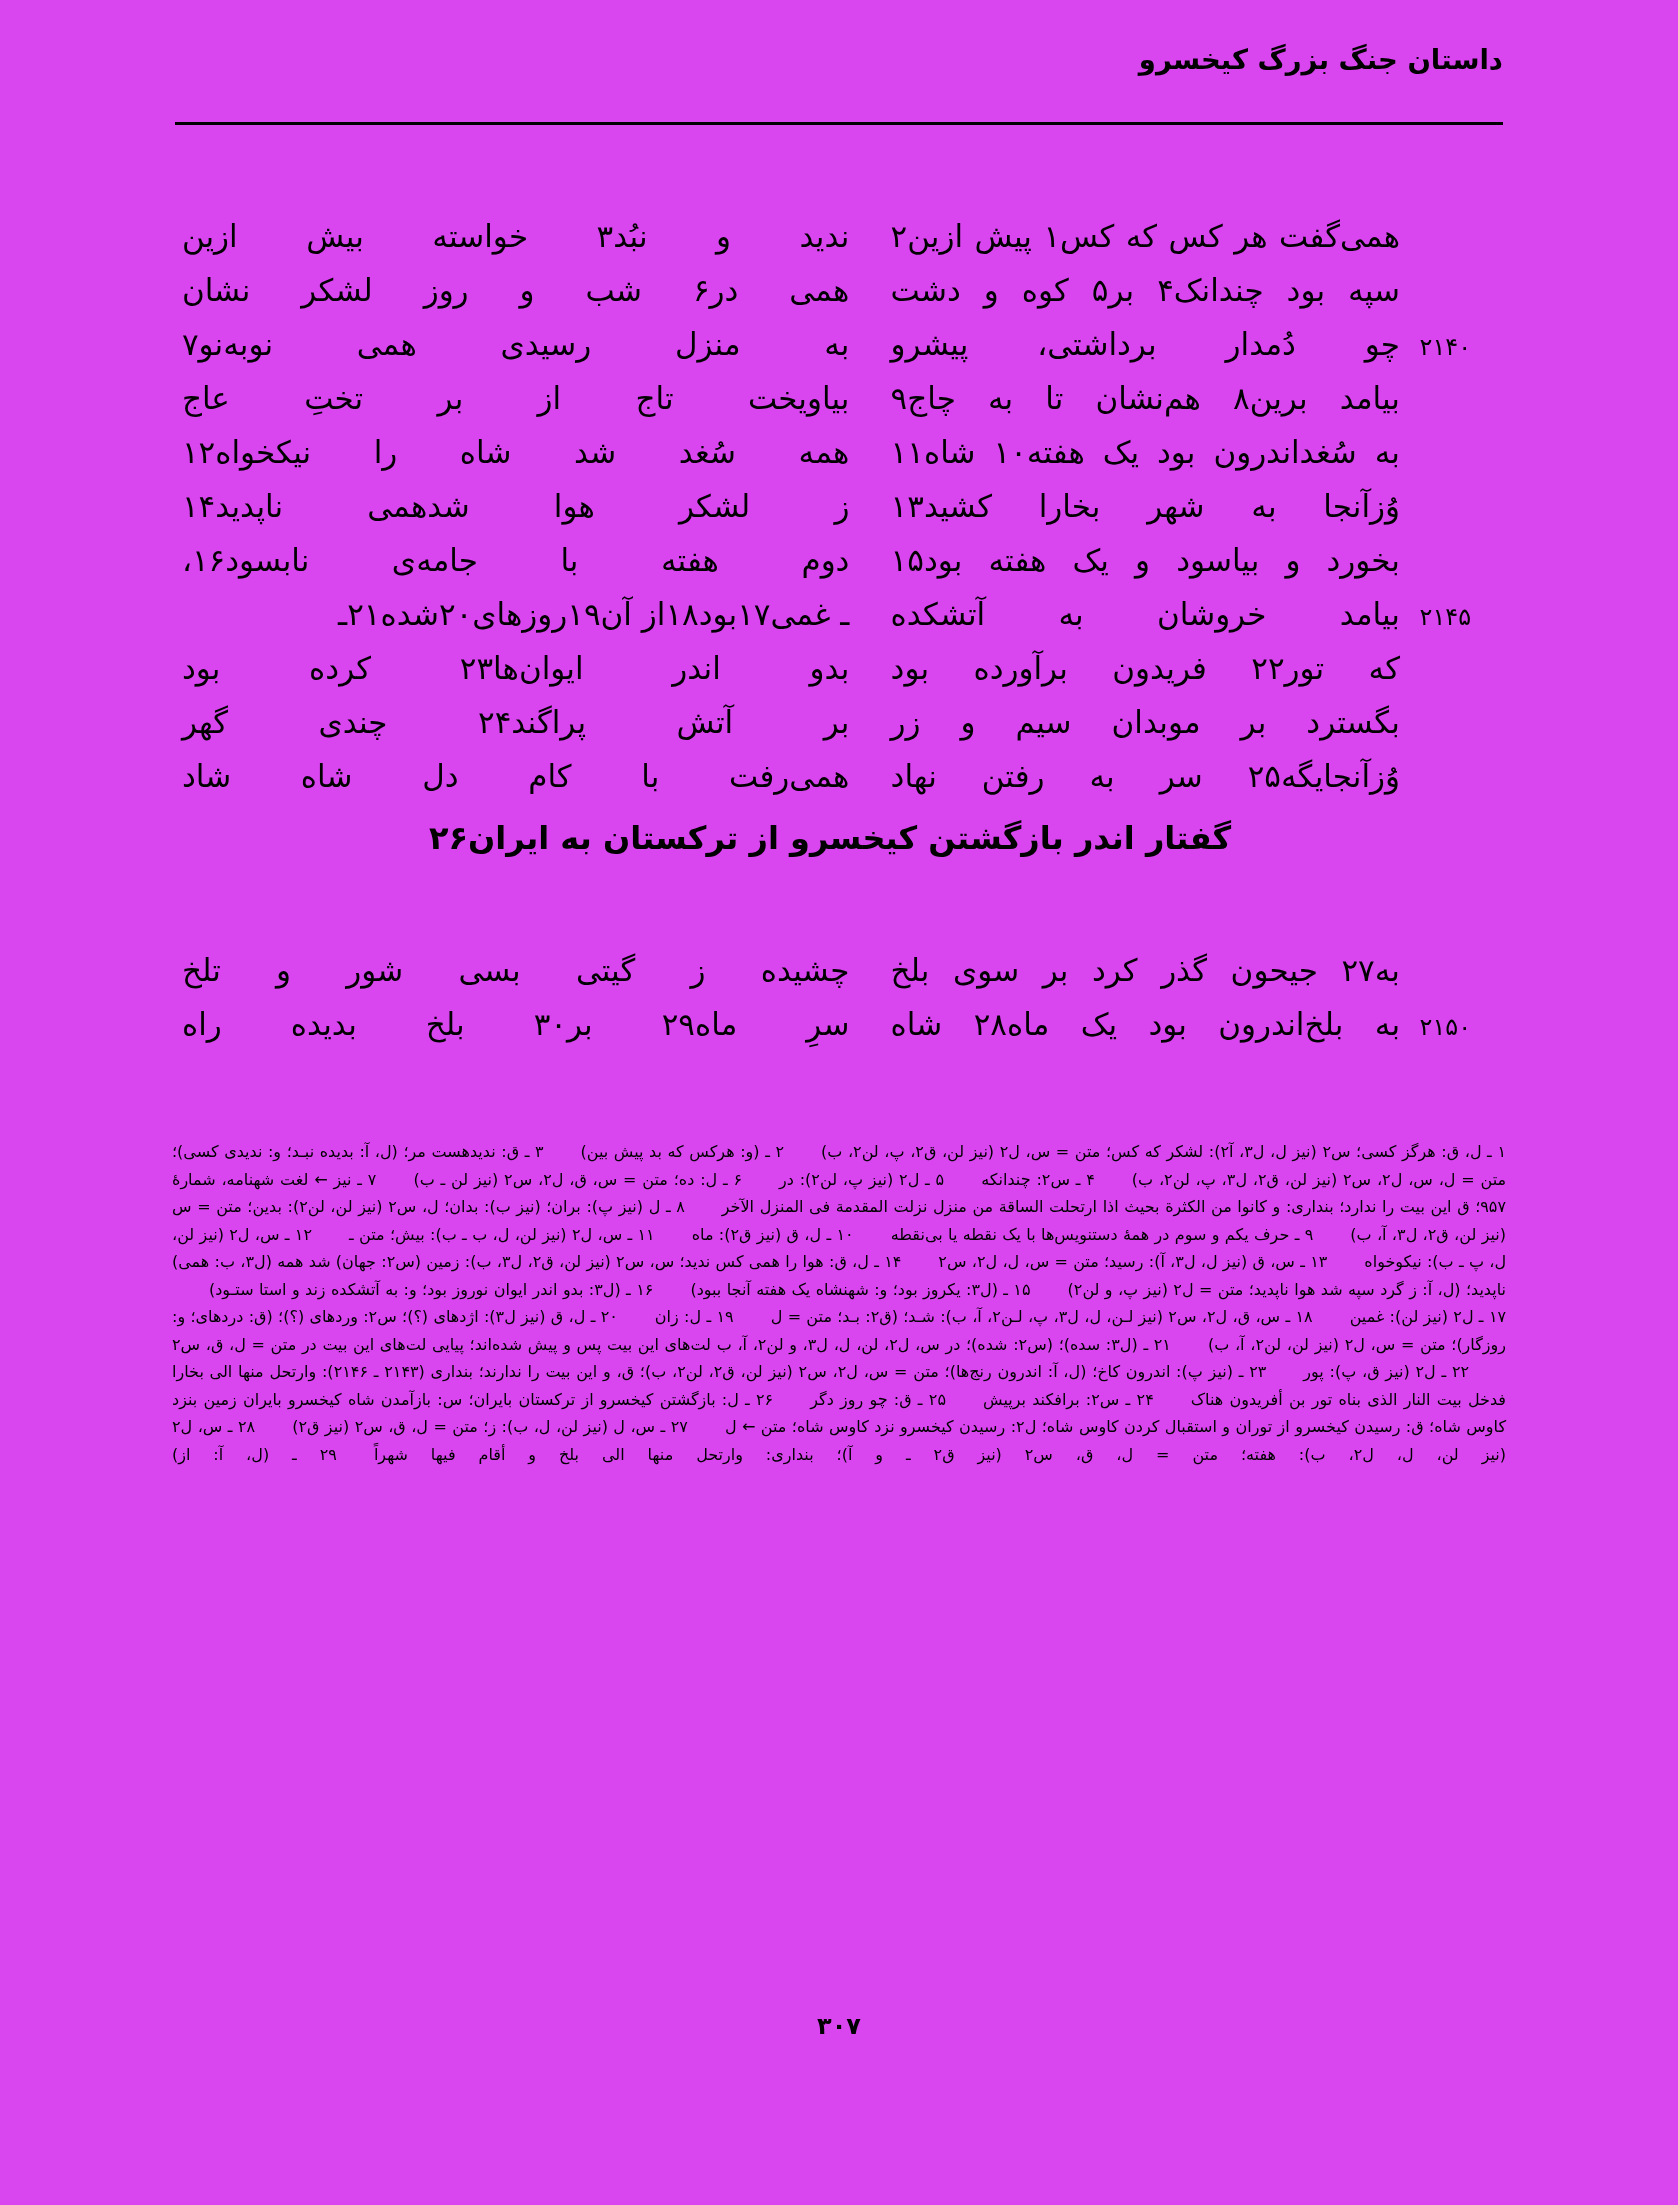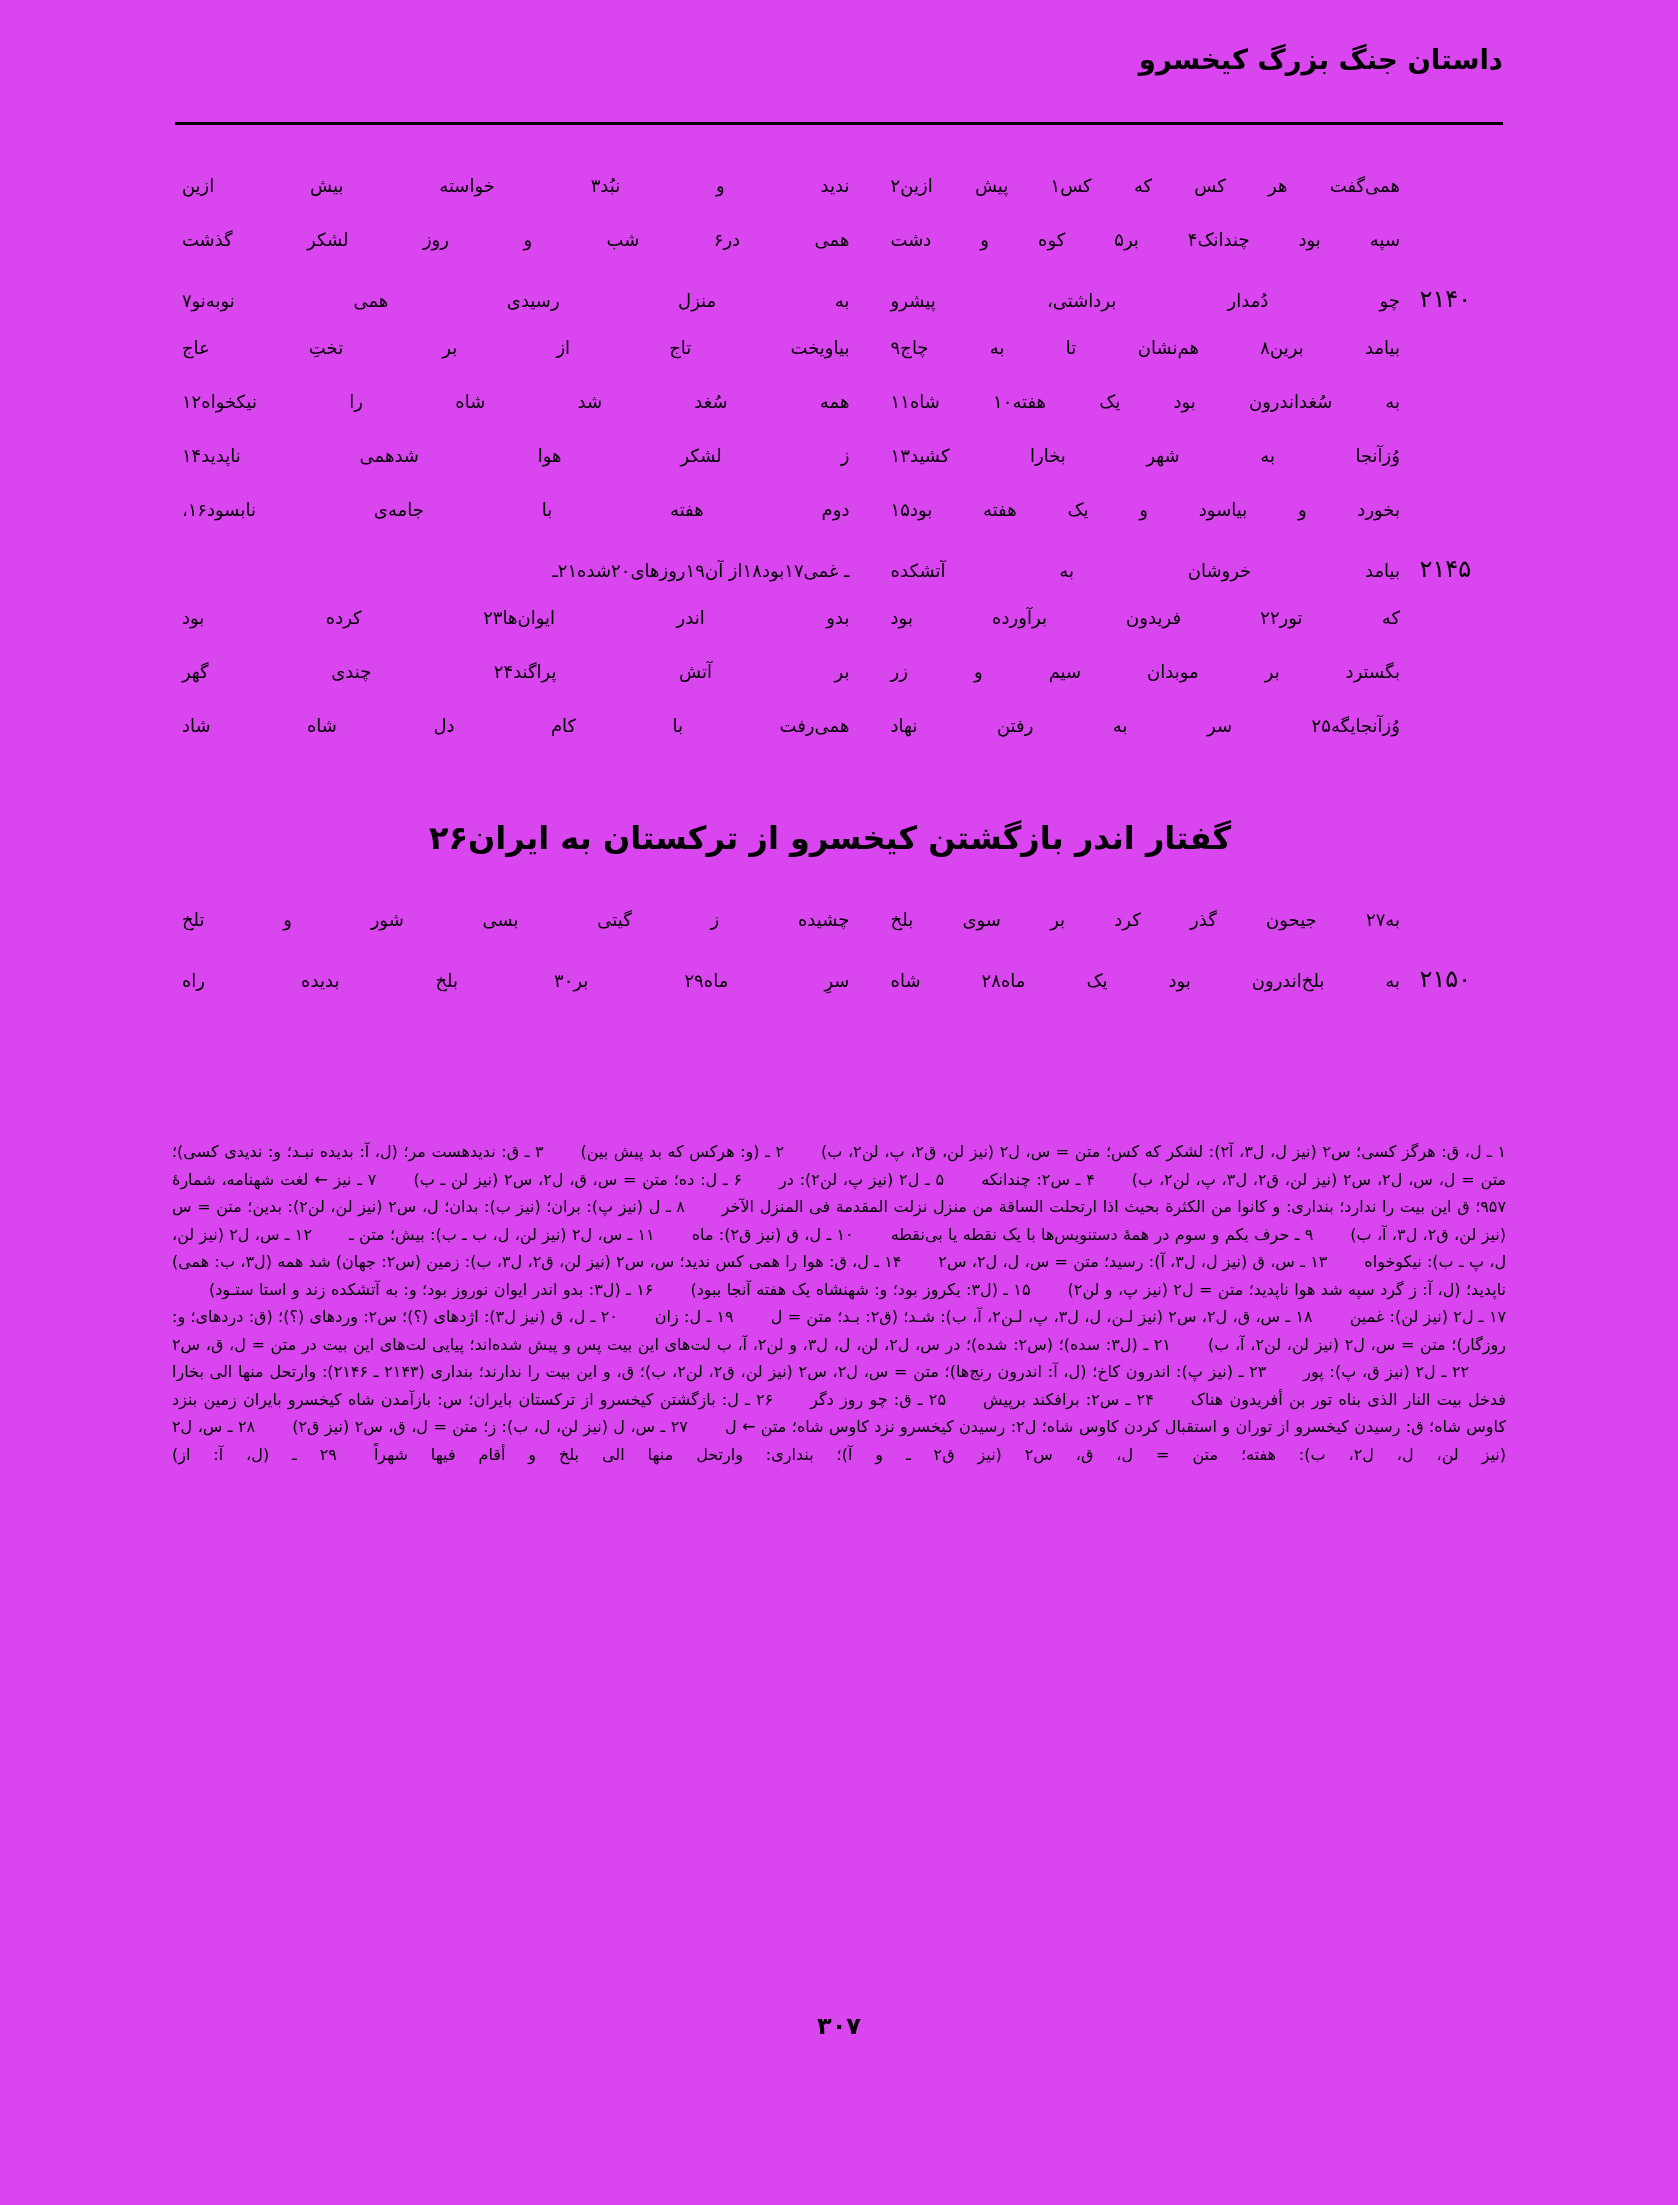--- a/index.html
+++ b/index.html
@@ -61,24 +61,25 @@
   .linenum {
     width: 103px;
     flex: 0 0 103px;
     font-size: 24px;
     text-align: center;
     padding-right: 12.4px;
     box-sizing: border-box;
     letter-spacing: 0.7px;
   }
   .hemistich {
-    font-size: 18px;
+    font-size: 31px;
     line-height: 1.0;
     white-space: nowrap;
     box-sizing: border-box;
+    margin-top: 44px;
   }
   .h-right {
     flex: 0 0 530px;
     width: 530px;
     text-align: justify;
     text-align-last: justify;
     padding-left: 20.6px;
   }
   .h-left {
     flex: 1 1 auto;
@@ -156,21 +157,21 @@
 
   <div class="verse-block">
     <div class="couplet">
       <div class="linenum"></div>
       <div class="hemistich h-right">همی‌گفت هر کس که کس۱ پیش ازین۲</div>
       <div class="hemistich h-left">ندید و نبُد۳ خواسته بیش ازین</div>
     </div>
     <div class="couplet">
       <div class="linenum"></div>
       <div class="hemistich h-right">سپه بود چندانک۴ بر۵ کوه و دشت</div>
-      <div class="hemistich h-left">همی در۶ شب و روز لشکر گذشت</div>
+      <div class="hemistich h-left">همی در۶ شب و روز لشکر نشان</div>
     </div>
     <div class="couplet">
       <div class="linenum">۲۱۴۰</div>
       <div class="hemistich h-right">چو دُمدار برداشتی، پیشرو</div>
       <div class="hemistich h-left">به منزل رسیدی همی نوبه‌نو۷</div>
     </div>
     <div class="couplet">
       <div class="linenum"></div>
       <div class="hemistich h-right">بیامد برین۸ هم‌نشان تا به چاج۹</div>
       <div class="hemistich h-left">بیاویخت تاج از بر تختِ عاج</div>

